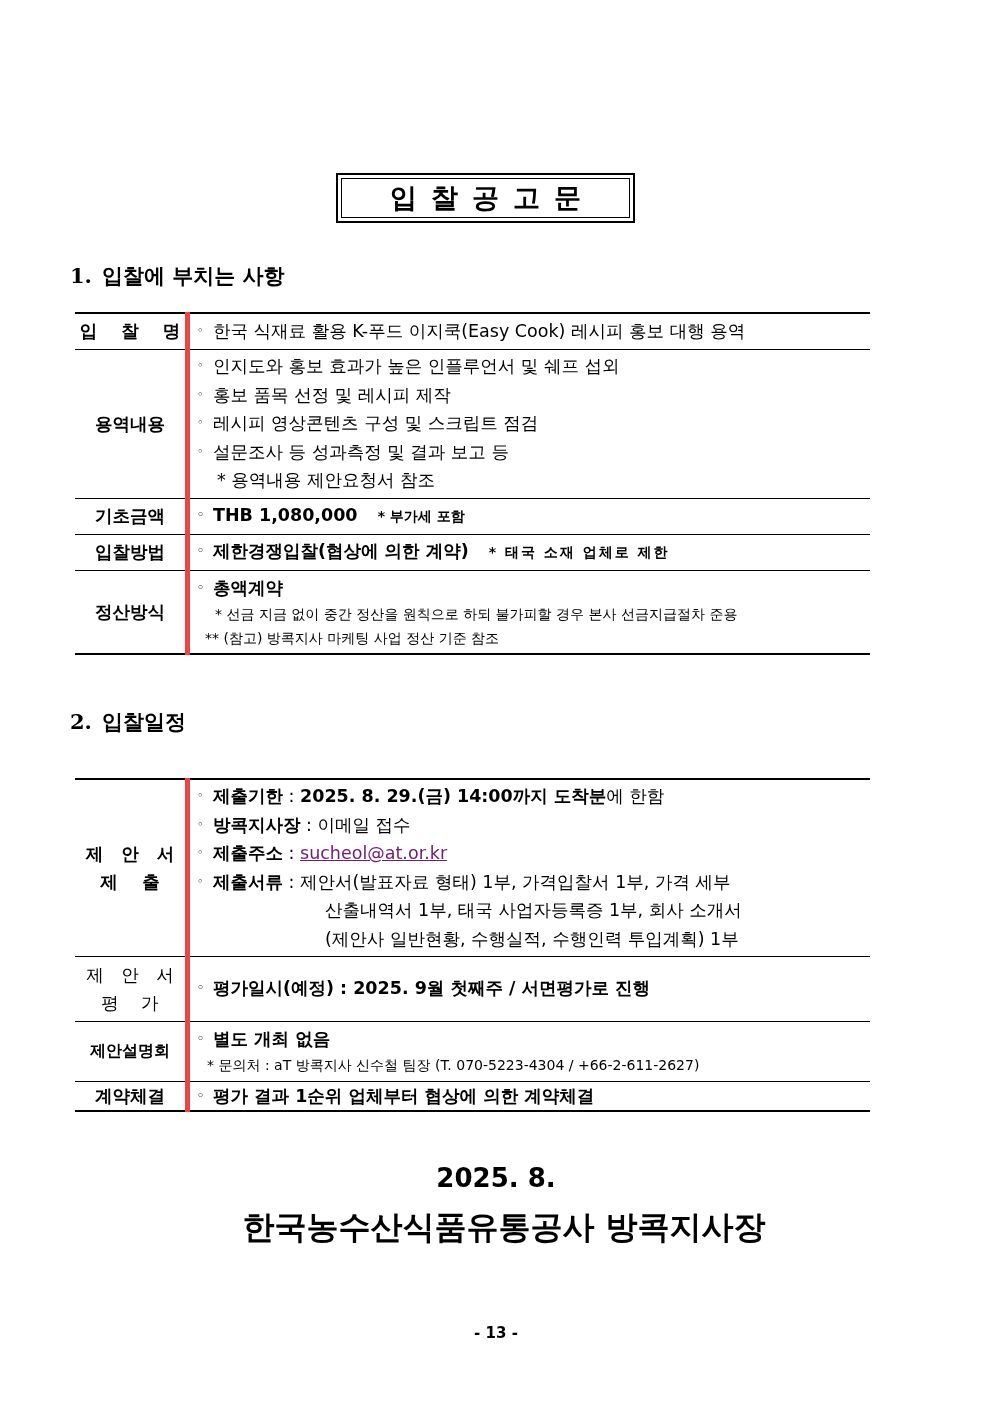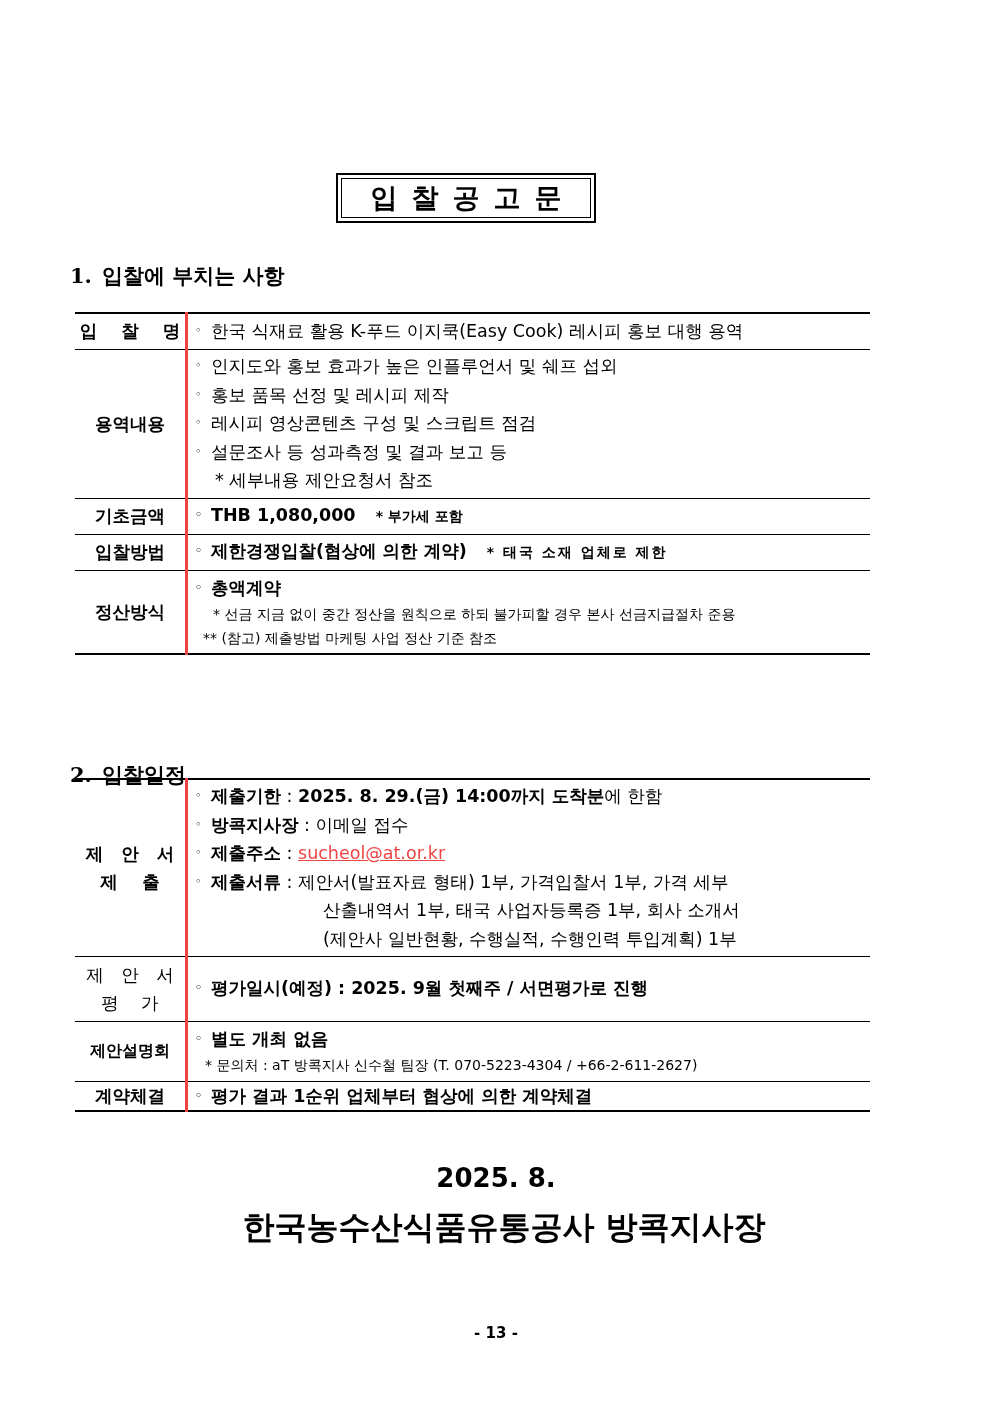--- a/index.html
+++ b/index.html
@@ -1,41 +1,41 @@
 <!DOCTYPE html>
 <html><head>
 <meta charset="utf-8">
 <style>
   html, body { margin: 0; padding: 0; background: #ffffff; }
   body { width: 992px; height: 1403px; position: relative; overflow: hidden; color: #000;
          font-family: "DejaVu Sans", "Liberation Sans", sans-serif; }
-  .title-box { position: absolute; left: 336px; top: 173px; width: 260px; height: 50px;
+  .title-box { position: absolute; left: 336px; top: 173px; width: 299px; height: 50px;
                border: 2px solid #000; box-sizing: border-box; }
   .title-box .inner { position: absolute; left: 3px; top: 3px; right: 3px; bottom: 3px;
                border: 1px solid #000; display: flex; align-items: center; justify-content: center; }
   .title-text { font-weight: bold; font-size: 27px; letter-spacing: 14px; margin-right: -14px; }
   .section-head { position: absolute; left: 70px; font-family: "DejaVu Serif", "Liberation Serif", serif;
                   font-size: 21px; font-weight: bold; }
   .section-head .num { margin-right: 10px; }
   table.info { position: absolute; left: 75px; width: 795px; border-collapse: collapse; table-layout: fixed; }
   table.info td { padding: 0; vertical-align: middle; }
   table.info tr { border-top: 1px solid #000; }
   table.info tr.first { border-top: 2.5px solid #000; }
   table.info tr.last { border-bottom: 2.5px solid #000; }
-  td.label { width: 110px; border-right: 3px solid #ef4444; text-align: center; font-weight: bold;
+  td.label { width: 110px; border-right: 5px solid #ef4444; text-align: center; font-weight: bold;
              font-family: "DejaVu Serif", "Liberation Serif", serif; font-size: 17.5px; }
   td.label .l2 { display: block; }
   td.content { padding-left: 7px !important; font-size: 17.5px; line-height: 28.5px; }
   .bullet { display: inline-block; width: 16px; font-size: 11px; vertical-align: 3px; }
   .bold { font-weight: bold; }
   .small { font-size: 14px; }
   .note { font-size: 14px; line-height: 24px; }
   .spaced-label { letter-spacing: 9px; margin-right: -9px; }
   .hang { display: block; padding-left: 128px; }
-  a.email { color: #ef4444; text-decoration: underline; }
+  a.email { color: #701a75; text-decoration: underline; }
   .date-line { position: absolute; top: 1163px; left: 0; width: 992px; text-align: center;
                font-weight: bold; font-size: 26px; }
   .org-line { position: absolute; top: 1206px; left: 0; width: 992px; text-align: center;
               font-weight: bold; font-size: 32px; padding-left: 8px; }
   .page-num { position: absolute; top: 1324px; left: 0; width: 992px; text-align: center;
               font-weight: bold; font-size: 15px; }
 </style>
 </head>
 <body>
 
@@ -57,21 +57,21 @@
       <span class="bullet">◦</span><span>한국 식재료 활용 K-푸드 이지쿡(Easy Cook) 레시피 홍보 대행 용역</span>
     </td>
   </tr>
   <tr style="height:149px;">
     <td class="label">용역내용</td>
     <td class="content">
       <div><span class="bullet">◦</span><span>인지도와 홍보 효과가 높은 인플루언서 및 쉐프 섭외</span></div>
       <div><span class="bullet">◦</span><span>홍보 품목 선정 및 레시피 제작</span></div>
       <div><span class="bullet">◦</span><span>레시피 영상콘텐츠 구성 및 스크립트 점검</span></div>
       <div><span class="bullet">◦</span><span>설문조사 등 성과측정 및 결과 보고 등</span></div>
-      <div style="padding-left:20px;">* 세부내용 제안요청서 참조</div>
+      <div style="padding-left:20px;">* 용역내용 제안요청서 참조</div>
     </td>
   </tr>
   <tr style="height:36px;">
     <td class="label">기초금액</td>
     <td class="content bold">
       <span class="bullet">◦</span><span>THB 1,080,000</span>
       <span class="small" style="font-weight:bold;margin-left:14px;">* 부가세 포함</span>
     </td>
   </tr>
   <tr style="height:36px;">
@@ -79,27 +79,27 @@
     <td class="content bold">
       <span class="bullet">◦</span><span>제한경쟁입찰(협상에 의한 계약)</span>
       <span class="small" style="font-weight:bold;margin-left:14px;letter-spacing:2px;">* 태국 소재 업체로 제한</span>
     </td>
   </tr>
   <tr class="last" style="height:84px;">
     <td class="label">정산방식</td>
     <td class="content">
       <div class="bold"><span class="bullet">◦</span><span>총액계약</span></div>
       <div class="note" style="padding-left:18px;">* 선금 지금 없이 중간 정산을 원칙으로 하되 불가피할 경우 본사 선금지급절차 준용</div>
-      <div class="note" style="padding-left:8px;">** (참고) 제출방법 마케팅 사업 정산 기준 참조</div>
+      <div class="note" style="padding-left:8px;">** (참고) 방콕지사 마케팅 사업 정산 기준 참조</div>
     </td>
   </tr>
 </tbody>
   </table>
 
-<div class="section-head" style="top:761px;">
+<div class="section-head" style="top:708px;">
   <span class="num">2.</span><span>입찰일정</span>
 </div>
 
 <table class="info" style="top:778px;">
   <tbody>
       <tr class="first" style="height:177px;">
     <td class="label" style="line-height:28px;">
       <span class="l2" style="letter-spacing:6px;margin-right:-6px;">제 안 서</span>
       <span class="l2" style="white-space:pre;">제    출</span>
     </td>

